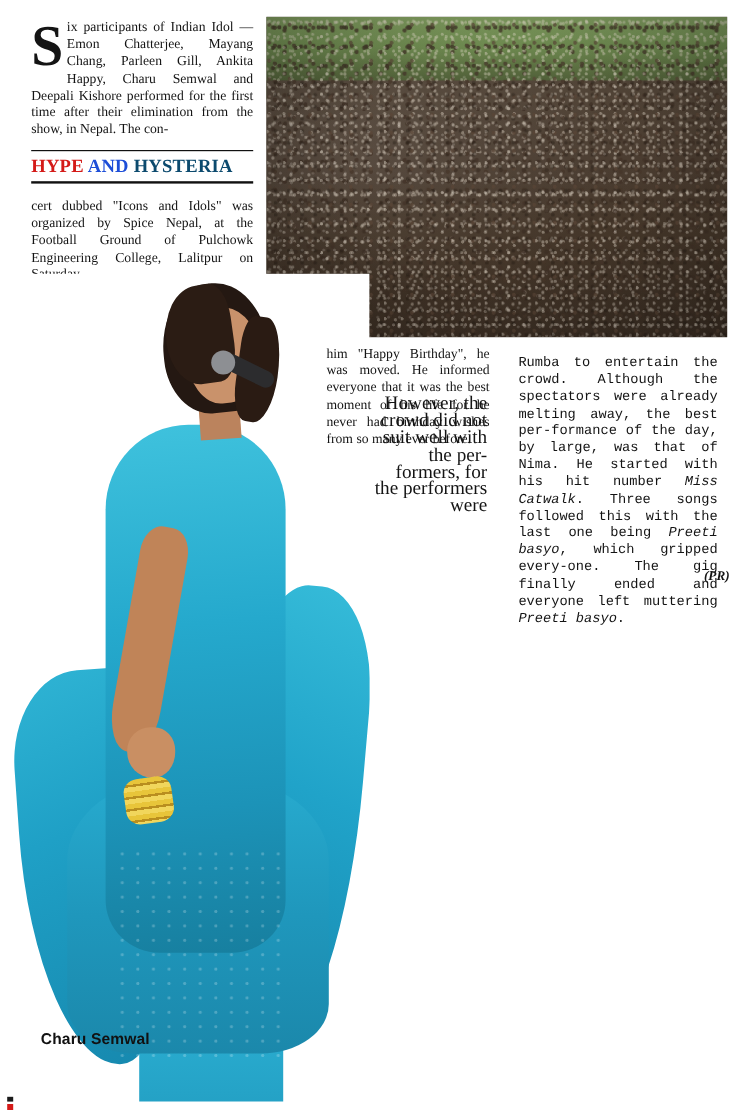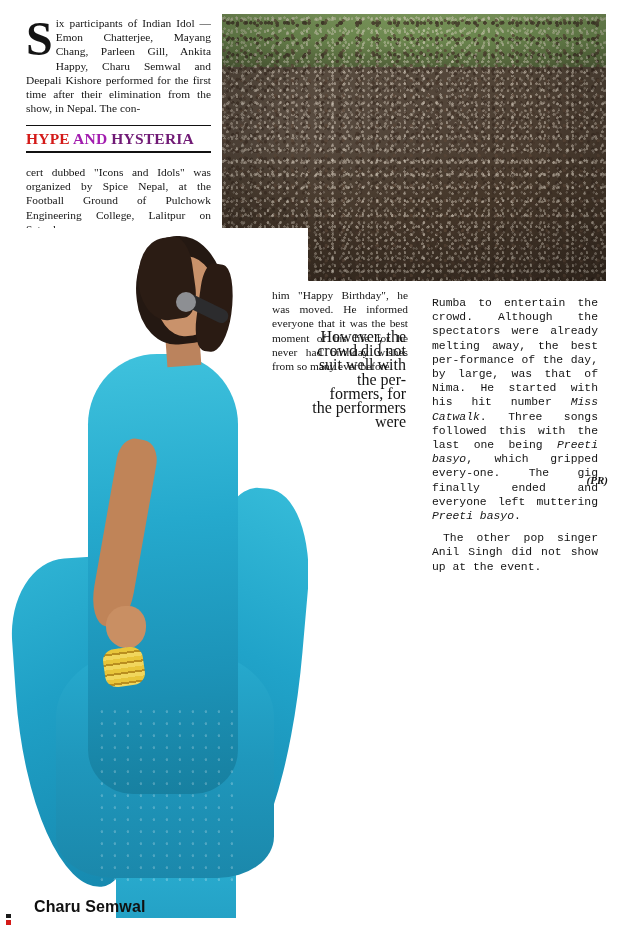--- a/index.html
+++ b/index.html
@@ -60,22 +60,22 @@
   }
   .headline {
     font-family: "Liberation Serif", serif;
     font-weight: bold;
     font-size: 15.5px;
     letter-spacing: 0.2px;
     line-height: 18px;
     white-space: nowrap;
   }
   .headline .w1 { color: #d41a18; text-align: right; }
-  .headline .w2 { color: #a21caf; }
-  .headline .w3 { color: #701a75; }
+  .headline .w2 { color: #1d4ed8; }
+  .headline .w3 { color: #0c4a6e; }
   .headline-rule-bottom {
     border-top: 2.5px solid #111;
     width: 100%;
     margin-top: 3px;
   }
 
   
   .body-left {
     position: absolute;
     left: 26px;
@@ -289,24 +289,24 @@
     left: 90px; top: 480px;
     width: 140px; height: 180px;
     opacity: 0.25;
     background-image: radial-gradient(circle at 30% 30%, rgba(255,255,255,0.9) 0 1px, rgba(0,0,0,0) 1.6px);
     background-size: 13px 12px;
   }
 
   .caption {
     position: absolute;
     left: 34px;
-    top: 898px;
+    top: 858px;
     font-family: "Liberation Sans", sans-serif;
     font-weight: bold;
-    font-size: 16px;
+    font-size: 13px;
     color: #111;
     letter-spacing: 0.1px;
   }
 
   
   .mid-col {
     position: absolute;
     left: 272px;
     top: 288px;
     width: 136px;
@@ -426,21 +426,20 @@
 
   <div class="caption">Charu Semwal</div>
 
   <div class="mid-col">
     <p>him "Happy Birthday", he was moved. He informed everyone that it was the best moment of his life for he never had birthday wishes from so many ever before.</p>
   </div>
   <div class="mid-narrow">However, the crowd did not suit well with the per-formers, for the performers were</div>
 
   <div class="right-col">
     <p><span>Rumba to entertain the crowd. Although the spectators were already melting away, the best per-formance of the day, by large, was that of Nima. He started with his hit number </span><i>Miss Catwalk</i><span>. Three songs followed this with the last one being </span><i>Preeti basyo</i><span>, which gripped every-one. The gig finally ended and everyone left muttering </span><i>Preeti basyo</i><span>.</span></p>
-    <p class="indent">The other pop singer Anil Singh did not show up at the event.</p>
   </div>
 
   <div class="byline">(PR)</div>
 
   <div class="corner-mark2"></div>
   <div class="corner-mark"></div>
 
 </div>
 
 </body></html>

